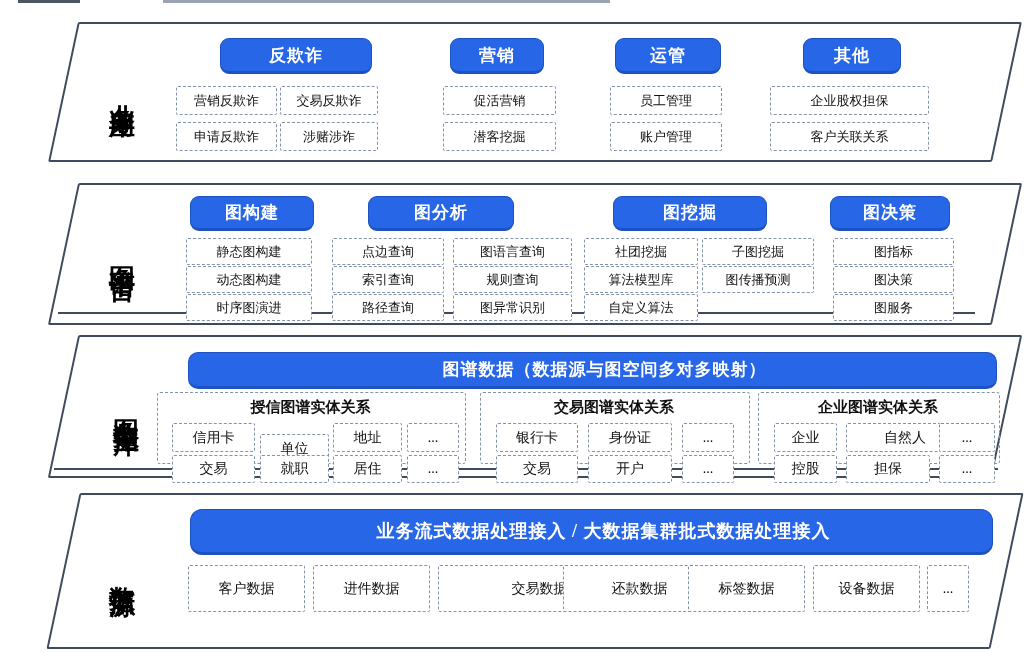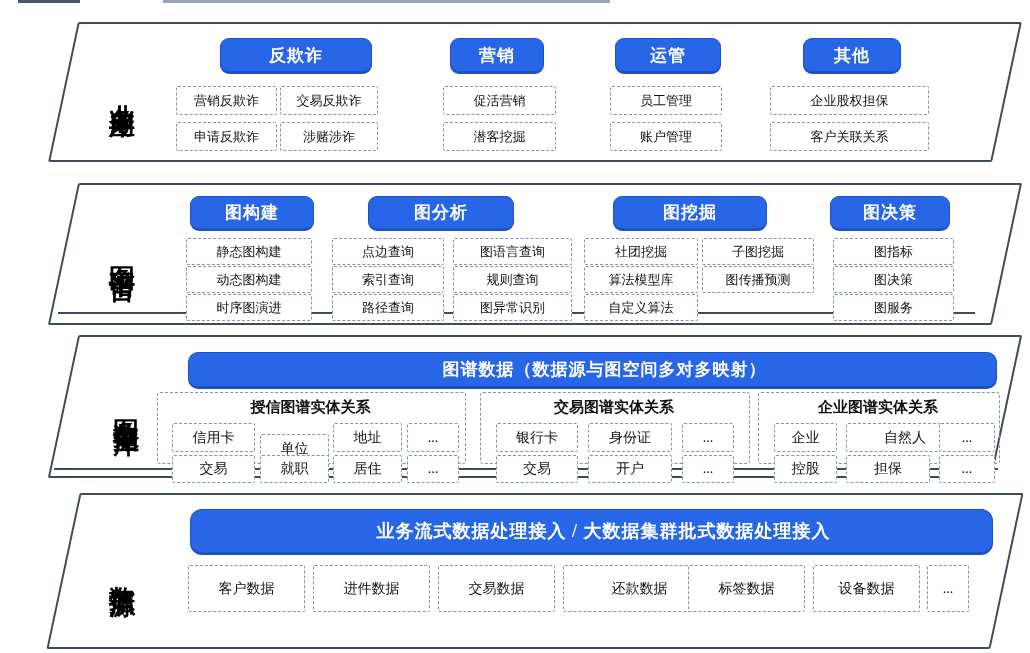--- a/index.html
+++ b/index.html
@@ -154,20 +154,20 @@
   </div>
 
   <div class="layer" style="top:493px;height:152px;">
     <div class="layer-shape"></div>
     <div class="vlabel" style="left:96px;">数据源</div>
 
     <div class="bar" style="left:190px;top:16px;width:777px;height:42px;font-size:18px;border-radius:12px;">业务流式数据处理接入 / 大数据集群批式数据处理接入</div>
 
     <div class="box big" style="left:188px;top:72px;width:115px;height:45px;">客户数据</div>
     <div class="box big" style="left:313px;top:72px;width:115px;height:45px;">进件数据</div>
-    <div class="box big" style="left:438px;top:72px;width:115px;height:45px;">交易数据</div>
+    <div class="box big" style="left:438px;top:72px;width:115px;height:45px;padding-left:43px;">交易数据</div>
     <div class="box big" style="left:563px;top:72px;width:115px;height:45px;padding-left:18px;">还款数据</div>
     <div class="box big" style="left:688px;top:72px;width:115px;height:45px;text-align:right;">标签数据</div>
     <div class="box big" style="left:813px;top:72px;width:105px;height:45px;">设备数据</div>
     <div class="box big" style="left:927px;top:72px;width:40px;height:45px;">...</div>
   </div>
 
 </div>
 
 </body></html>

